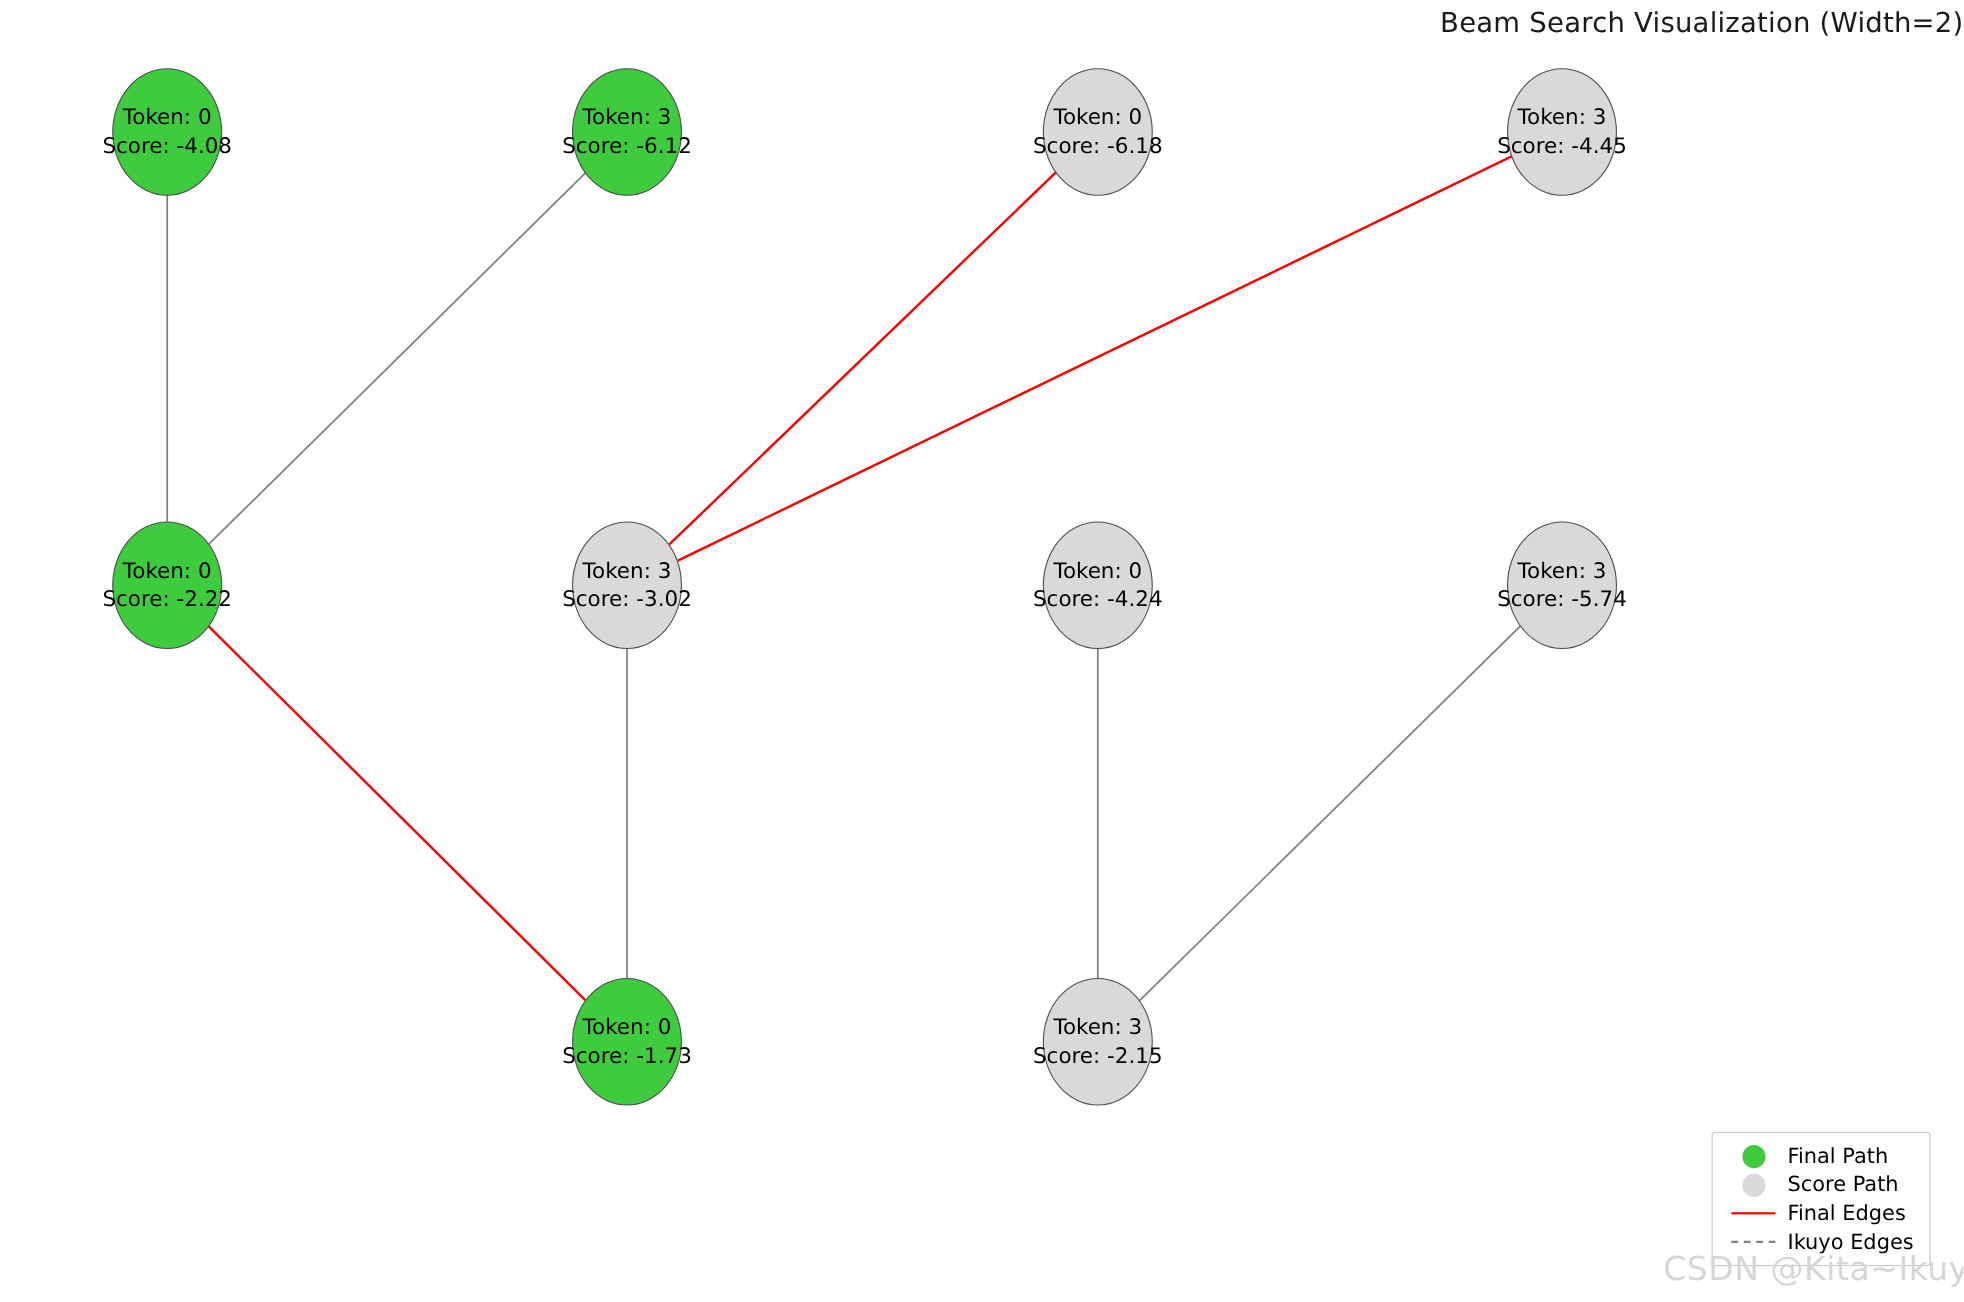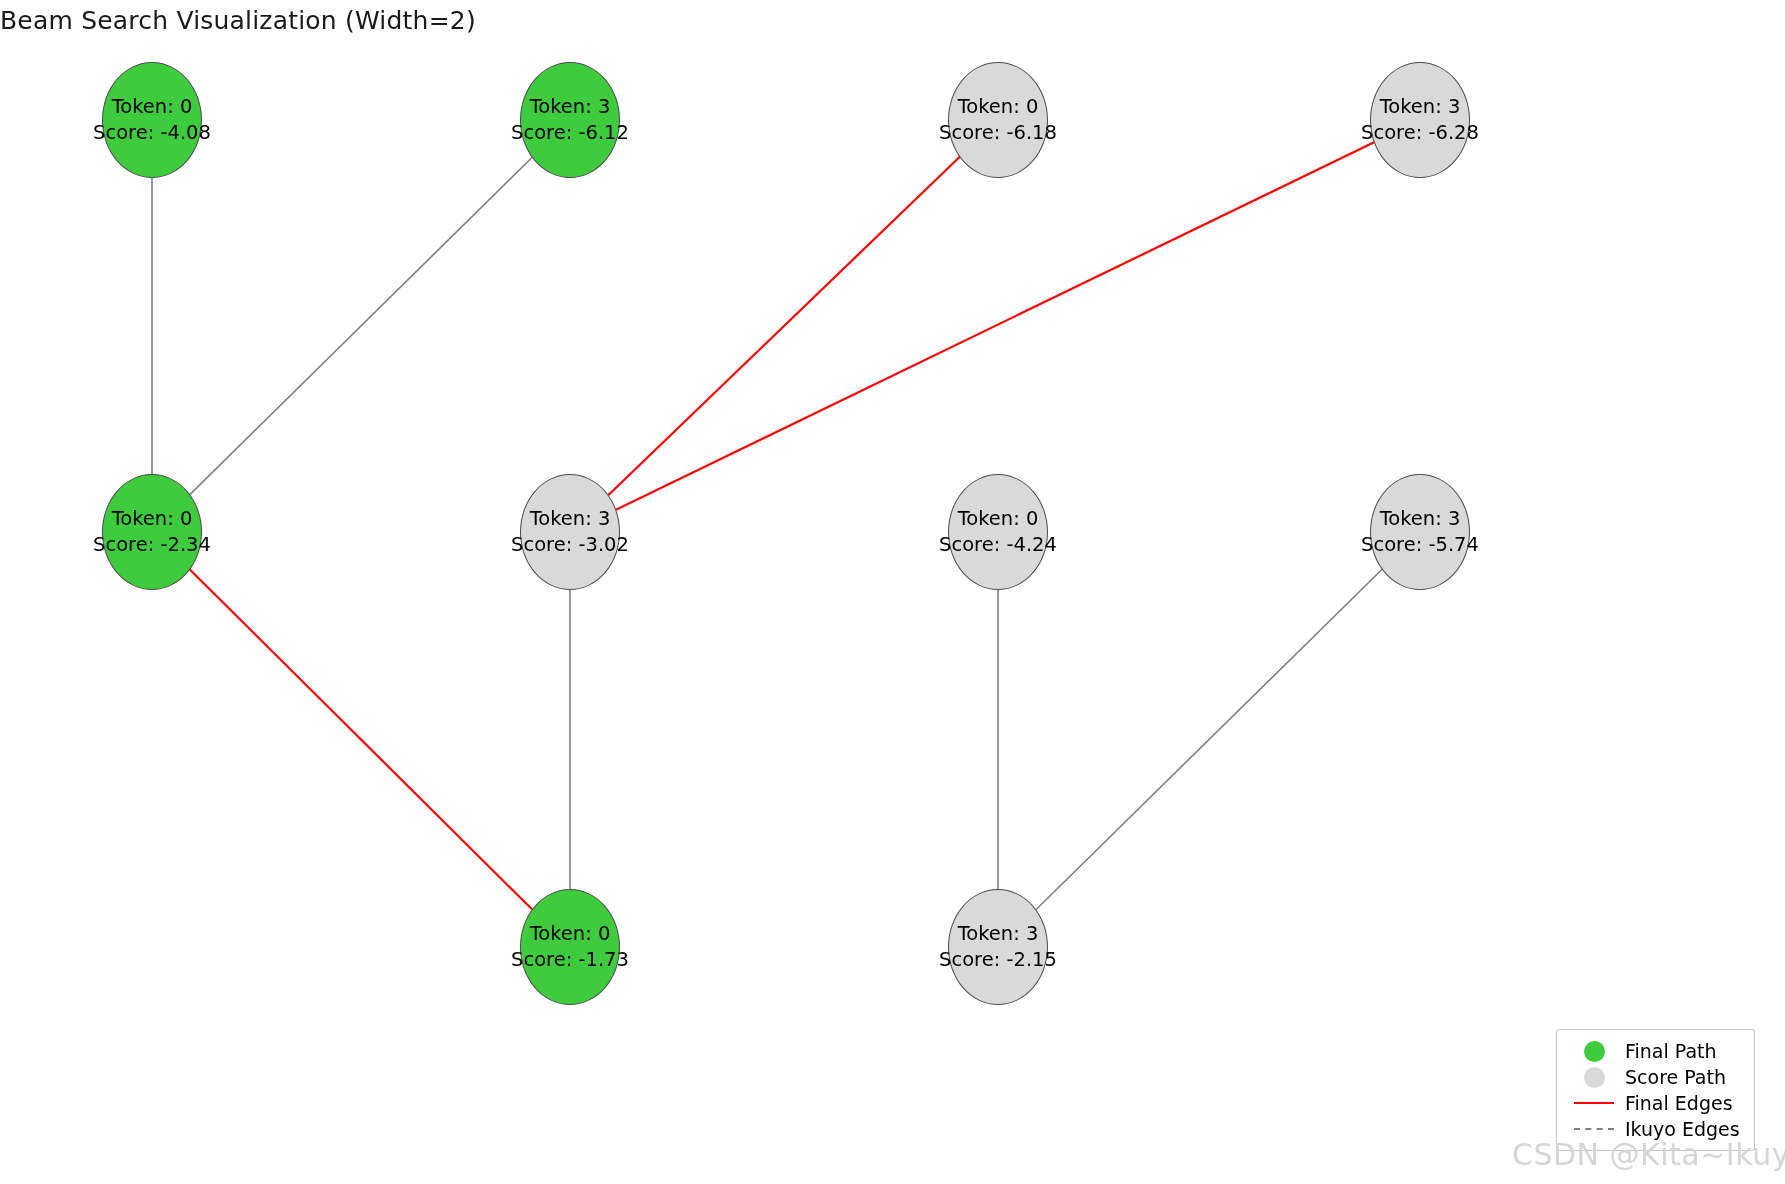--- a/index.html
+++ b/index.html
@@ -13,21 +13,21 @@
     height: 1184px;
     background: #ffffff;
     font-family: "DejaVu Sans", "Liberation Sans", sans-serif;
     overflow: hidden;
   }
   #title {
     position: absolute;
     top: 6px;
     left: 0;
     width: 1785px;
-    text-align: left;
+    text-align: right;
     font-size: 25px;
     color: #1a1a1a;
     letter-spacing: 0.2px;
   }
   #edge-layer {
     position: absolute;
     top: 0;
     left: 0;
     width: 1785px;
     height: 1184px;
@@ -134,21 +134,21 @@
       <div class="node final" style="left: 520px; top: 889px; width: 100px; height: 116px;">
         <span class="nlabel">Token: 0</span>
         <span class="nlabel">Score: -1.73</span>
       </div>
       <div class="node pruned" style="left: 948px; top: 889px; width: 100px; height: 116px;">
         <span class="nlabel">Token: 3</span>
         <span class="nlabel">Score: -2.15</span>
       </div>
       <div class="node final" style="left: 102px; top: 474px; width: 100px; height: 116px;">
         <span class="nlabel">Token: 0</span>
-        <span class="nlabel">Score: -2.34</span>
+        <span class="nlabel">Score: -2.22</span>
       </div>
       <div class="node pruned" style="left: 520px; top: 474px; width: 100px; height: 116px;">
         <span class="nlabel">Token: 3</span>
         <span class="nlabel">Score: -3.02</span>
       </div>
       <div class="node pruned" style="left: 948px; top: 474px; width: 100px; height: 116px;">
         <span class="nlabel">Token: 0</span>
         <span class="nlabel">Score: -4.24</span>
       </div>
       <div class="node pruned" style="left: 1370px; top: 474px; width: 100px; height: 116px;">
@@ -162,21 +162,21 @@
       <div class="node final" style="left: 520px; top: 62px; width: 100px; height: 116px;">
         <span class="nlabel">Token: 3</span>
         <span class="nlabel">Score: -6.12</span>
       </div>
       <div class="node pruned" style="left: 948px; top: 62px; width: 100px; height: 116px;">
         <span class="nlabel">Token: 0</span>
         <span class="nlabel">Score: -6.18</span>
       </div>
       <div class="node pruned" style="left: 1370px; top: 62px; width: 100px; height: 116px;">
         <span class="nlabel">Token: 3</span>
-        <span class="nlabel">Score: -6.28</span>
+        <span class="nlabel">Score: -4.45</span>
       </div>
     </div>
 
   <div id="legend" style="left: 1556px; top: 1029px;">
       <div class="legend-row">
         <div class="legend-key">
           <div class="legend-dot" style="background: rgb(62, 203, 62);"></div>
         </div>
         <div class="legend-text">Final Path</div>
       </div>

